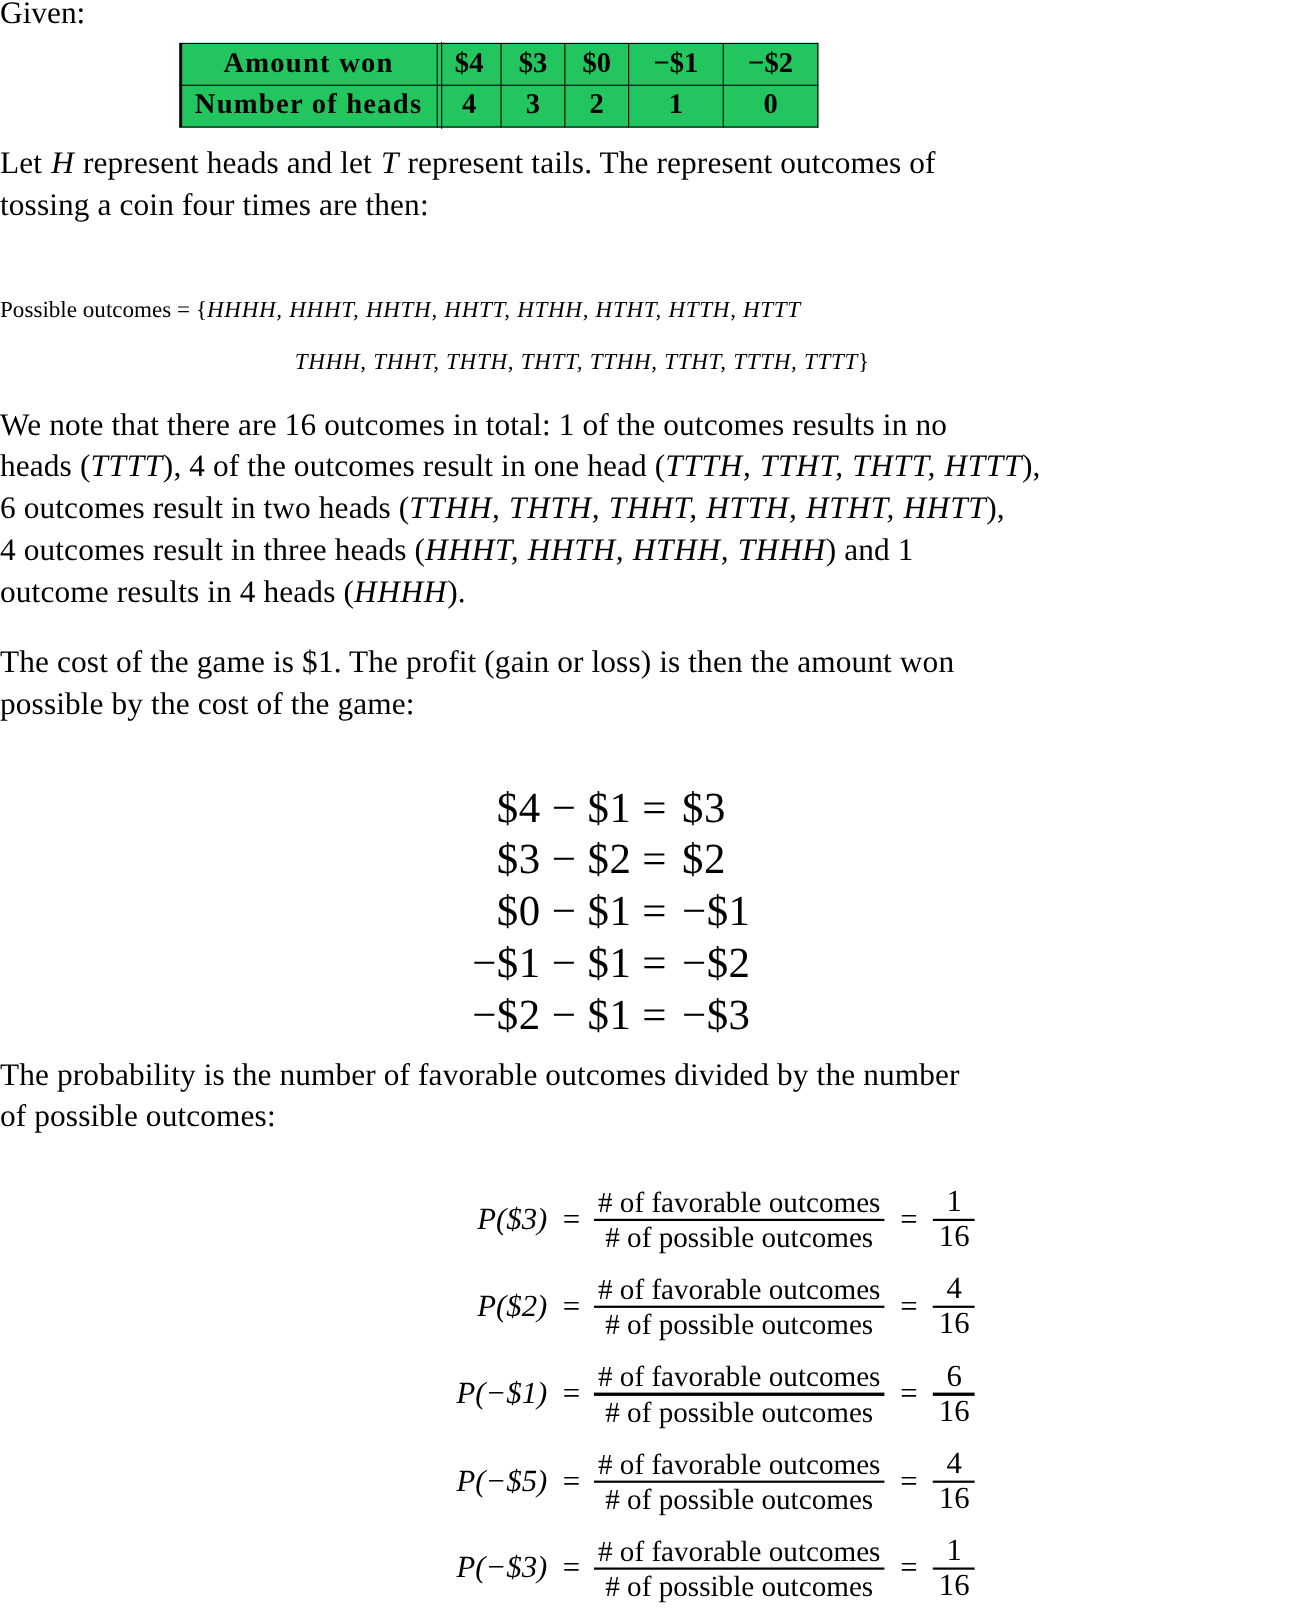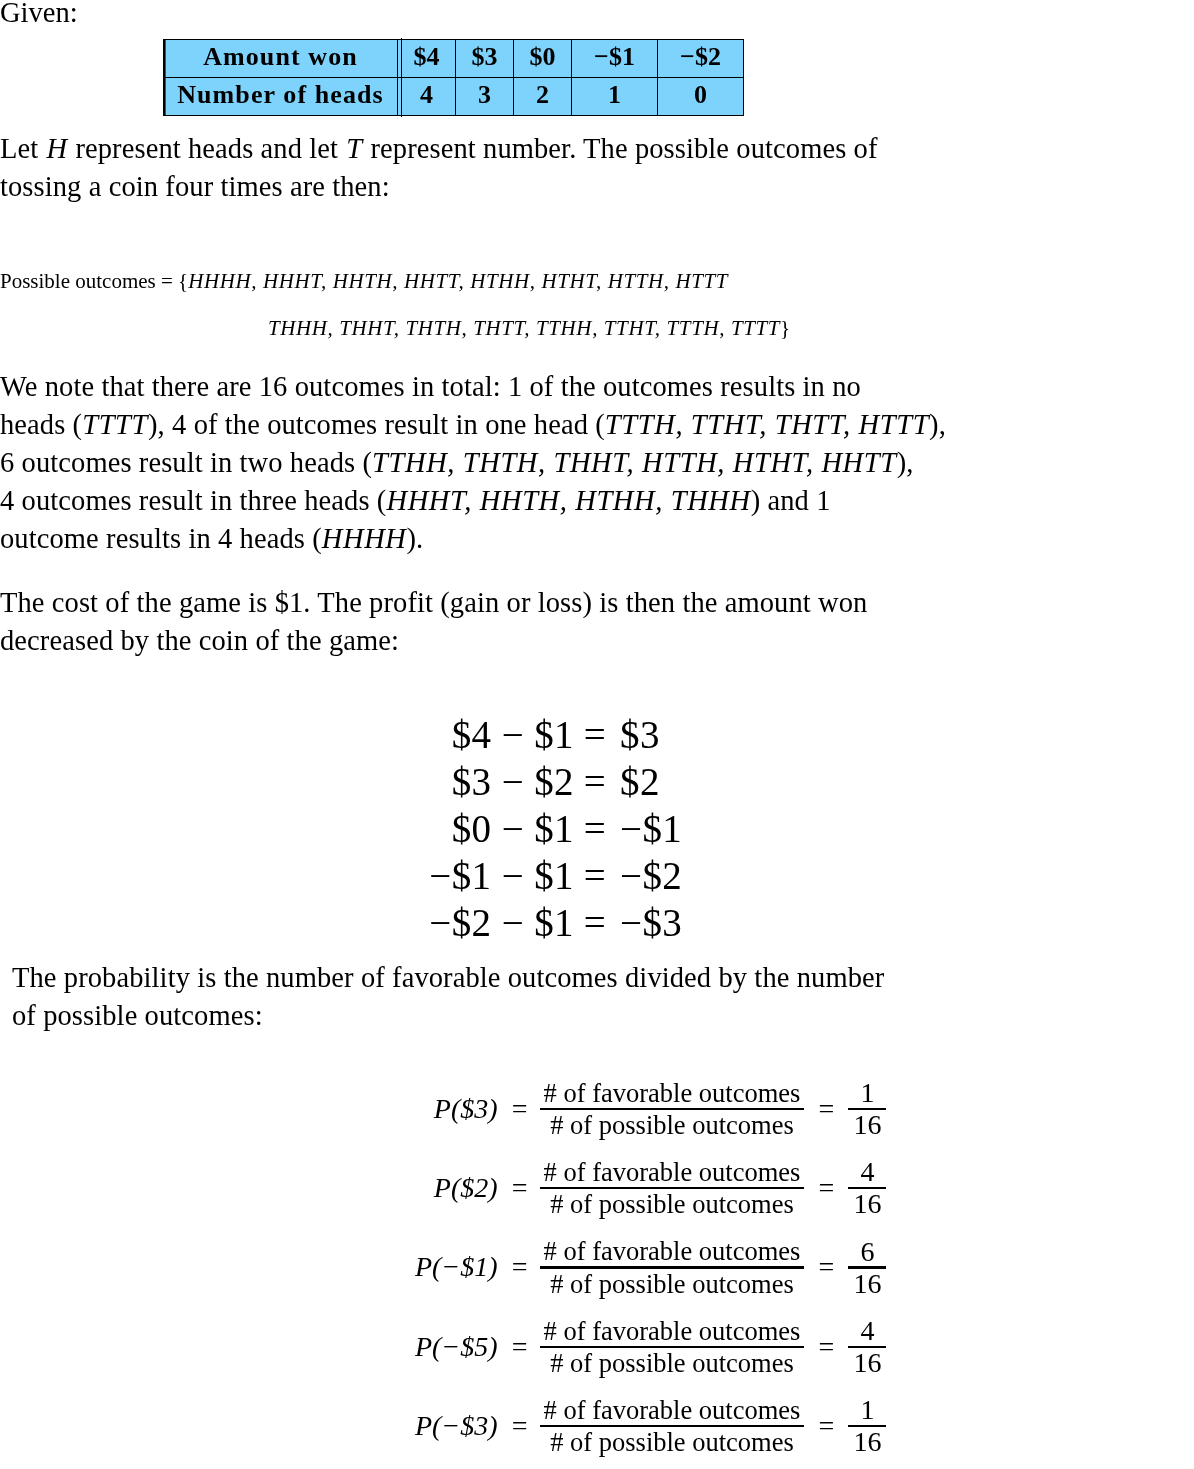--- a/index.html
+++ b/index.html
@@ -48,21 +48,21 @@
 
   
   .table-wrap {
     position: absolute;
     left: 163px;
     top: 39px;
   }
   table.data {
     border-collapse: collapse;
     font-size: 26px;
-    background: #7dd3fc;
+    background: #22c55e;
     font-family: Liberation Serif, serif;
   }
   table.data td {
     border: 1.6px solid #000;
     text-align: center;
     font-weight: bold;
     padding: 2px 0 5px 0;
     line-height: 30px;
     white-space: nowrap;
   }
@@ -118,21 +118,20 @@
     top: 584px;
     width: 1125px;
     white-space: nowrap;
   }
   .p-prob {
     position: absolute;
     left: 0px;
     top: 959px;
     width: 1122px;
     white-space: nowrap;
-    padding-left: 12px;
   }
 
   
   .eqns {
     position: absolute;
     left: 0px;
     top: 712px;
     width: 1194px;
   }
   .eqrow {
@@ -243,40 +242,40 @@
           <td class="val-cell">3</td>
           <td class="val-cell">2</td>
           <td class="val-wide">1</td>
           <td class="val-wide">0</td>
         </tr>
       </tbody>
     </table>
   </div>
 
   <div class="para" style="position:absolute;left:0px;top:130px;width:1194px;">
-    <div><span>Let </span><span class="mathvar">H</span><span> represent heads and let </span><span class="mathvar">T</span><span> represent number.  The possible outcomes of</span></div>
+    <div><span>Let </span><span class="mathvar">H</span><span> represent heads and let </span><span class="mathvar">T</span><span> represent tails.  The represent outcomes of</span></div>
     <div>tossing a coin four times are then:</div>
   </div>
 
   <div class="outcomes">
     <div class="line1"><span>Possible outcomes = {</span><span class="mi">HHHH, HHHT, HHTH, HHTT, HTHH, HTHT, HTTH, HTTT</span></div>
     <div class="line2"><span class="mi">THHH, THHT, THTH, THTT, TTHH, TTHT, TTTH, TTTT</span><span>}</span></div>
   </div>
 
   <div class="para p-note">
     <div>We note that there are 16 outcomes in total:  1 of the outcomes results in no</div>
     <div><span>heads (</span><span class="mi">TTTT</span><span>), 4 of the outcomes result in one head (</span><span class="mi">TTTH, TTHT, THTT, HTTT</span><span>),</span></div>
     <div><span>6 outcomes result in two heads (</span><span class="mi">TTHH, THTH, THHT, HTTH, HTHT, HHTT</span><span>),</span></div>
     <div><span>4 outcomes result in three heads (</span><span class="mi">HHHT, HHTH, HTHH, THHH</span><span>) and 1</span></div>
     <div><span>outcome results in 4 heads (</span><span class="mi">HHHH</span><span>).</span></div>
   </div>
 
   <div class="para p-cost">
     <div>The cost of the game is $1.  The profit (gain or loss) is then the amount won</div>
-    <div>decreased by the coin of the game:</div>
+    <div>possible by the cost of the game:</div>
   </div>
 
   <div class="eqns">
     <div class="eqrow">
       <span class="eq-lhs">$4 − $1</span>
       <span class="eq-op">=</span>
       <span class="eq-rhs">$3</span>
     </div>
     <div class="eqrow">
       <span class="eq-lhs">$3 − $2</span>

